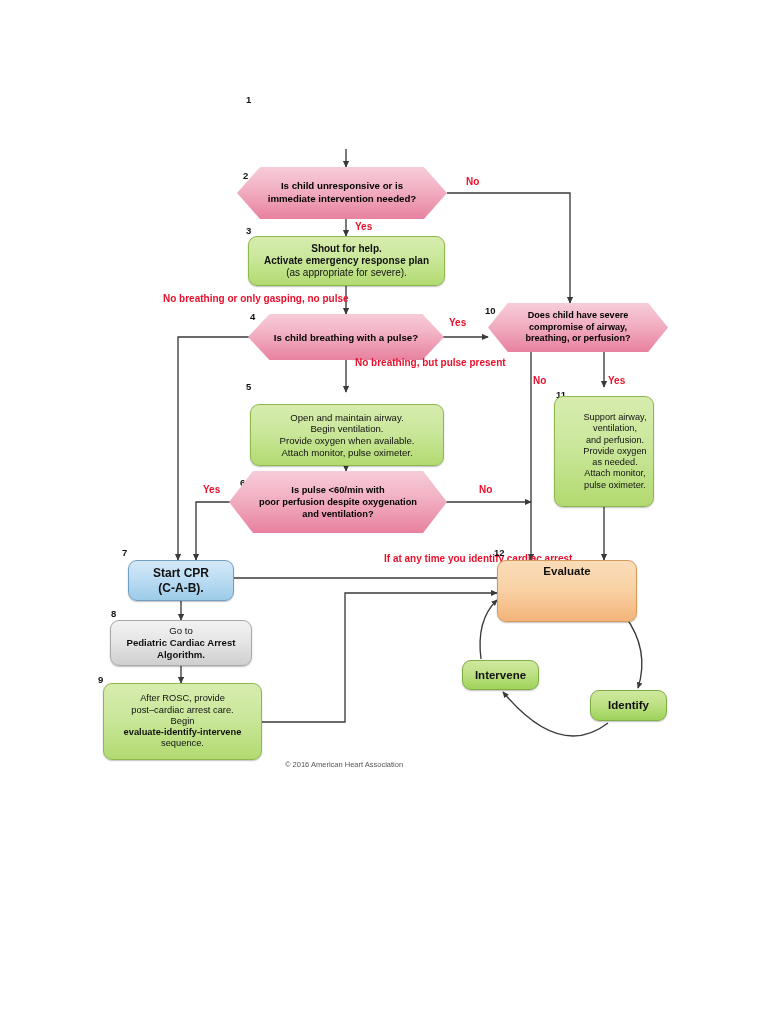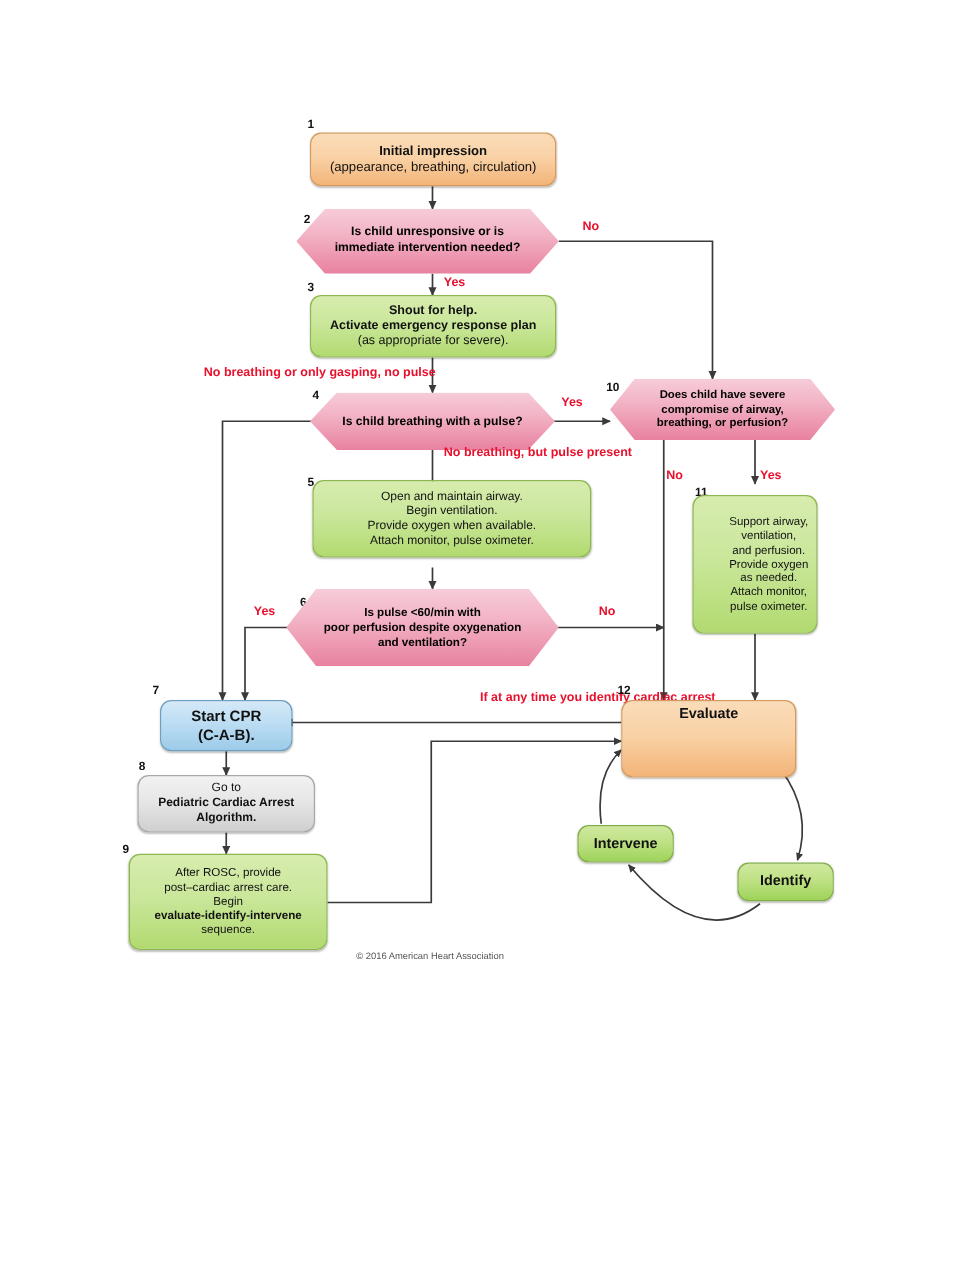--- a/index.html
+++ b/index.html
@@ -105,24 +105,20 @@
 
       <path d="M625,616 Q650,650 638,688" marker-end="url(#ahs)"></path>
 
       <path d="M608,723 Q560,760 503,692" marker-end="url(#ahs)"></path>
 
       <path d="M481,659 Q476,620 497,600" marker-end="url(#ahs)"></path>
     </g>
   </svg>
 
   <div class="stepnum" style="left:246px;top:94px;">1</div>
-  <div class="node rbox orange" style="left:248px;top:106px;width:197px;height:43px;font-size:10.5px;">
-    <span class="ln bold">Initial impression</span>
-    <span class="ln">(appearance, breathing, circulation)</span>
-  </div>
 
   <div class="stepnum" style="left:243px;top:170px;">2</div>
   <div class="hex" style="position:absolute;left:237px;top:167px;width:210px;height:52px;">
     <div class="hex-inner" style="font-size:9.7px;line-height:1.3;">
       <span class="ln bold">Is child unresponsive or is</span>
       <span class="ln bold">immediate intervention needed?</span>
     </div>
   </div>
   <div class="rlab" style="left:466px;top:176px;">No</div>
   <div class="rlab" style="left:355px;top:221px;">Yes</div>
@@ -145,21 +141,21 @@
     <span class="ln">or only gasping,</span>
     <span class="ln">no pulse</span>
   </div>
   <div class="rlab" style="left:449px;top:317px;">Yes</div>
   <div class="rlab" style="left:355px;top:357px;text-align:right;">
     <span class="ln">No breathing, but</span>
     <span class="ln">pulse present</span>
   </div>
 
   <div class="stepnum" style="left:246px;top:381px;">5</div>
-  <div class="node rbox green" style="left:250px;top:384px;width:223px;height:62px;font-size:9.6px;">
+  <div class="node rbox green" style="left:250px;top:404px;width:194px;height:62px;font-size:9.6px;">
     <span class="ln">Open and maintain airway.</span>
     <span class="ln">Begin ventilation.</span>
     <span class="ln">Provide oxygen when available.</span>
     <span class="ln">Attach monitor, pulse oximeter.</span>
   </div>
 
   <div class="stepnum" style="left:240px;top:477px;">6</div>
   <div class="hex" style="position:absolute;left:229px;top:471px;width:218px;height:62px;">
     <div class="hex-inner" style="font-size:9.3px;line-height:1.3;">
       <span class="ln bold">Is pulse &lt;60/min with</span>

